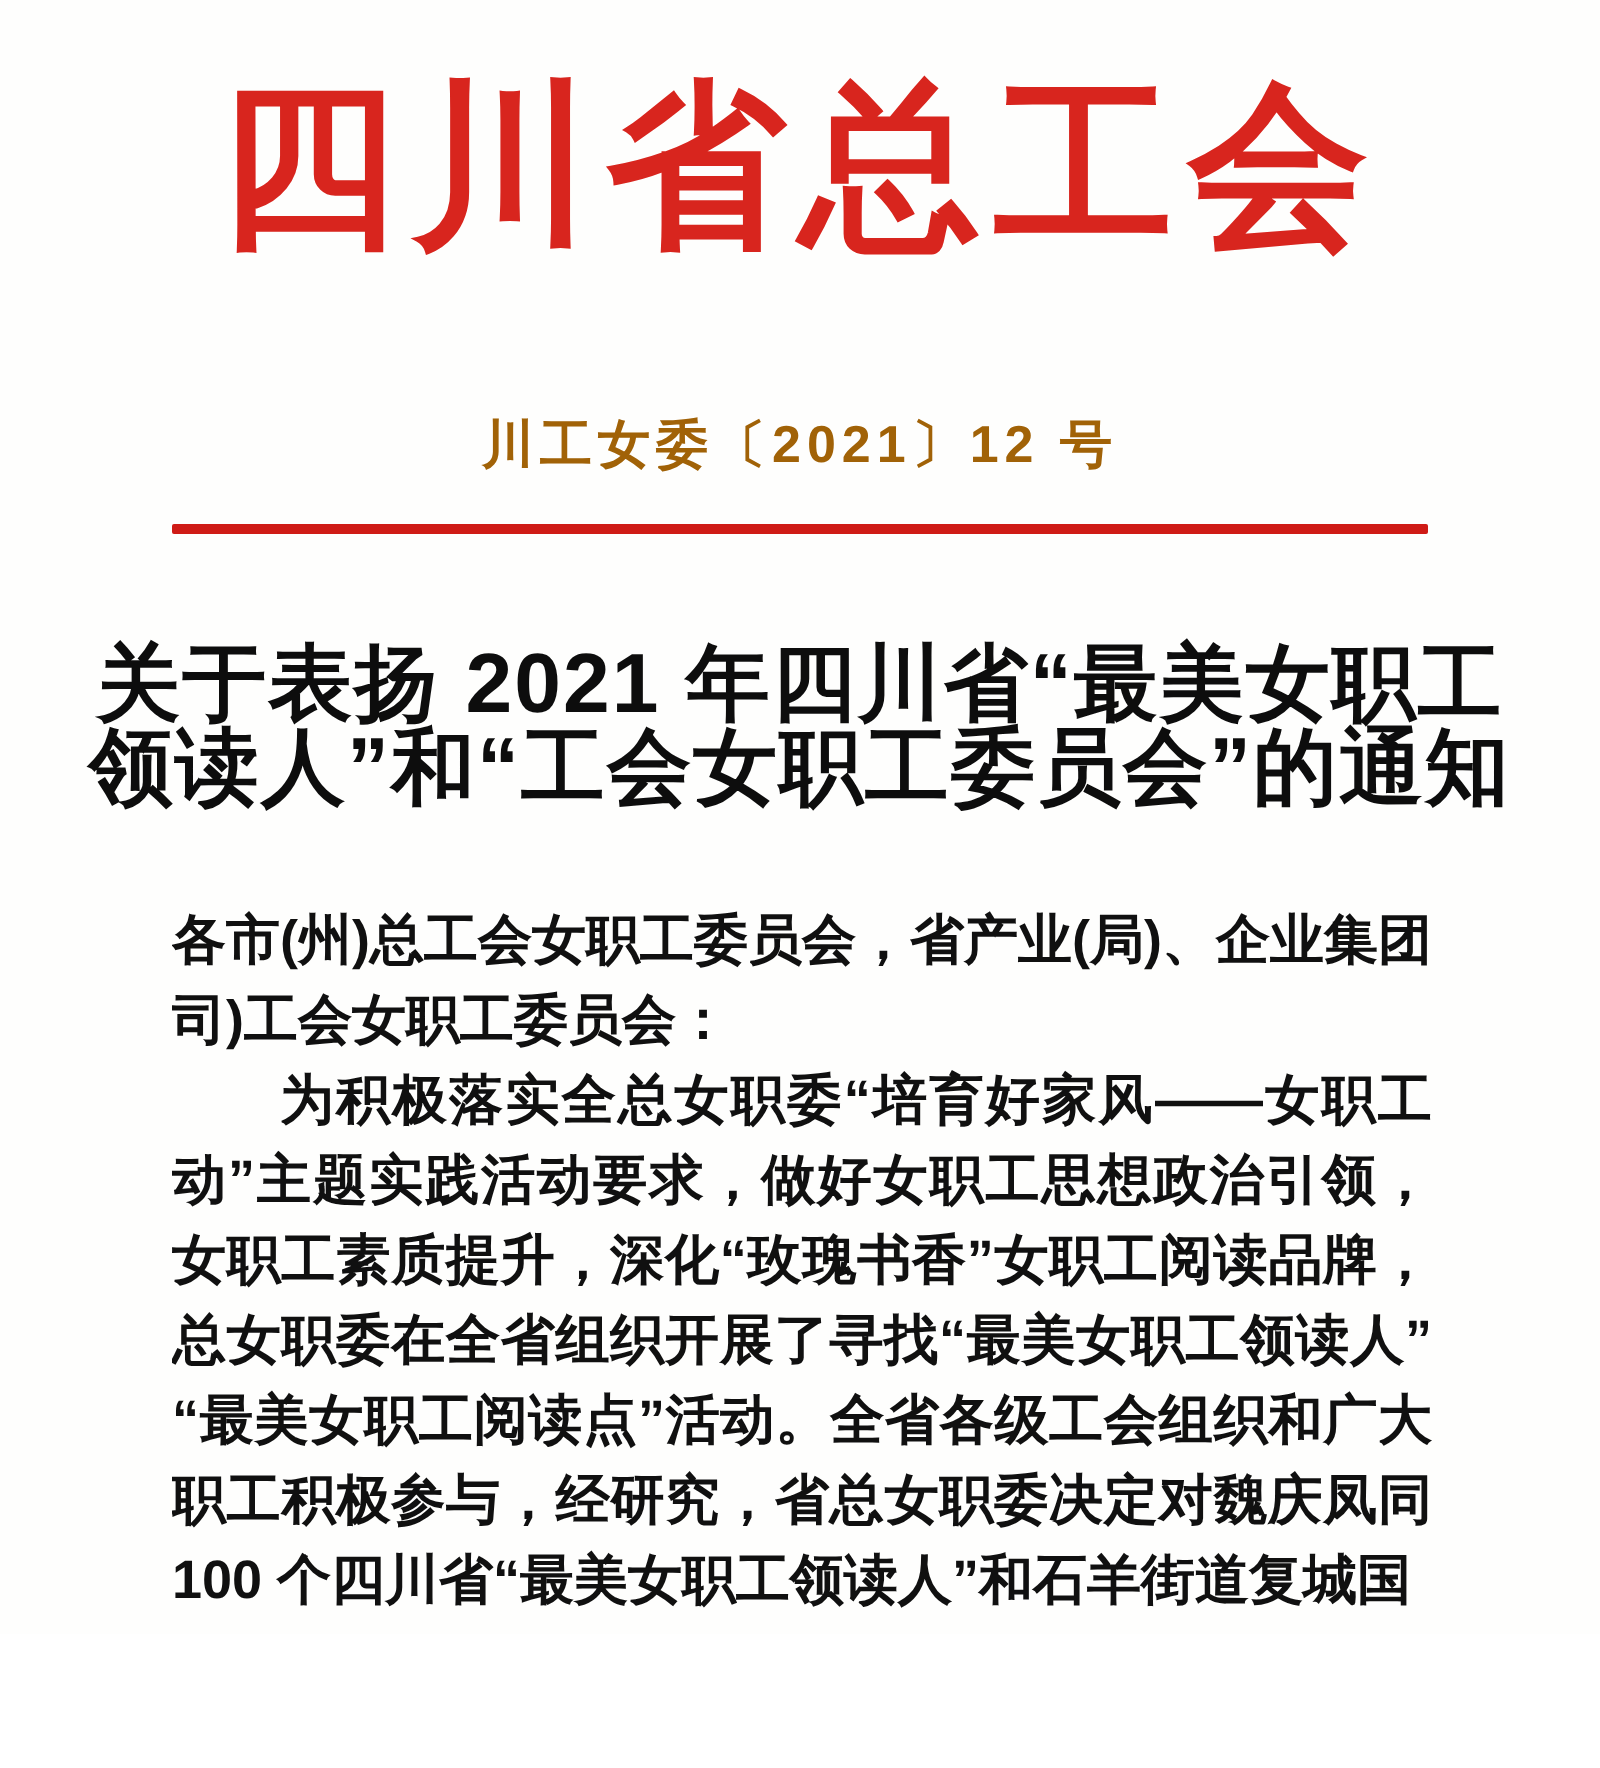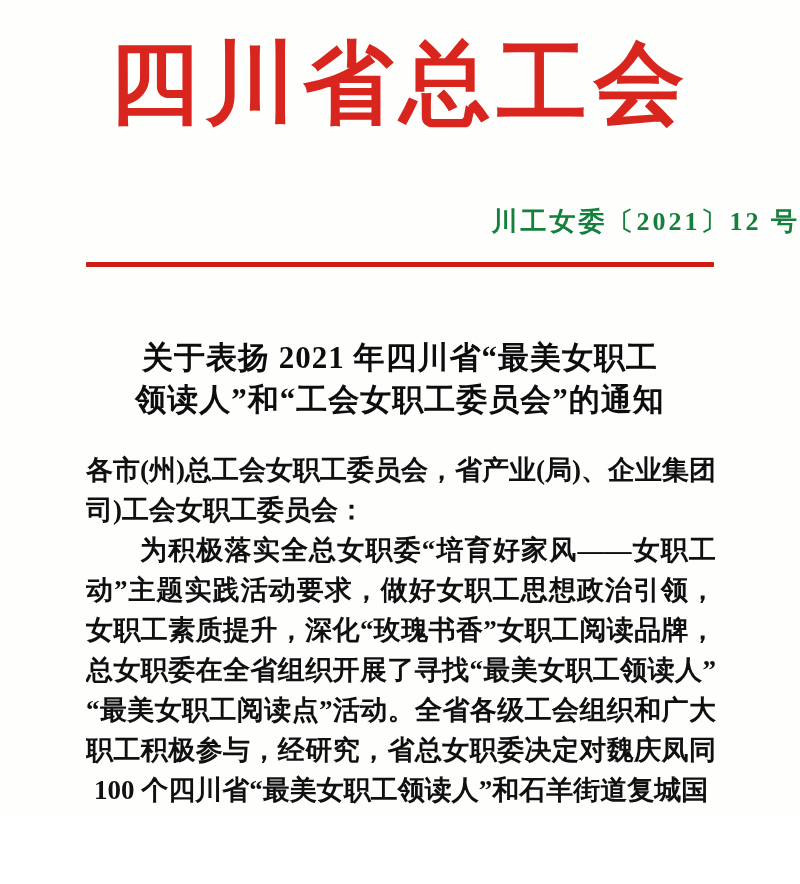--- a/index.html
+++ b/index.html
@@ -7,64 +7,64 @@
     padding: 0;
     background: #ffffff;
   }
   .page {
     position: relative;
     width: 800px;
     height: 817px;
     margin: 0 auto;
     background: #fefefd;
     overflow: hidden;
-    font-family: Liberation Serif, serif;
+    font-family: Liberation Sans, sans-serif;
     color: #121212;
   }
   .issuer-title {
     position: absolute;
     top: 32px;
     left: 0;
     right: 0;
     text-align: center;
     font-size: 90px;
     line-height: 104px;
     font-weight: 700;
     letter-spacing: 7px;
     color: #d8251e;
     white-space: nowrap;
   }
   .doc-number {
     position: absolute;
     top: 204px;
     left: 0;
     right: 0;
-    text-align: right;
+    text-align: center;
     font-size: 26px;
     line-height: 36px;
     font-weight: 600;
     letter-spacing: 3px;
-    color: #15803d;
+    color: #a16207;
   }
   .red-line {
     position: absolute;
     top: 262px;
     left: 86px;
     right: 86px;
     height: 5px;
     background: #cf1b16;
     border-radius: 1px;
   }
   .notice-title {
     position: absolute;
-    top: 337px;
+    top: 321px;
     left: 40px;
     right: 40px;
     text-align: center;
-    font-size: 31px;
+    font-size: 42px;
     line-height: 42px;
     font-weight: 800;
     letter-spacing: 1px;
     color: #0d0d0d;
   }
   .body-text {
     position: absolute;
     top: 450px;
     left: 86px;
     right: 84px;
@@ -75,21 +75,21 @@
   }
   .body-line {
     text-align: justify;
     text-align-last: justify;
     text-justify: inter-ideograph;
     white-space: normal;
     height: 40px;
     overflow: hidden;
   }
   .body-line.align-left {
-    text-align: center;
+    text-align: left;
     text-align-last: left;
   }
   .body-line.indent {
     text-indent: 54px;
   }
   .page-number {
     position: absolute;
     top: 814px;
     right: 100px;
     font-size: 21px;

